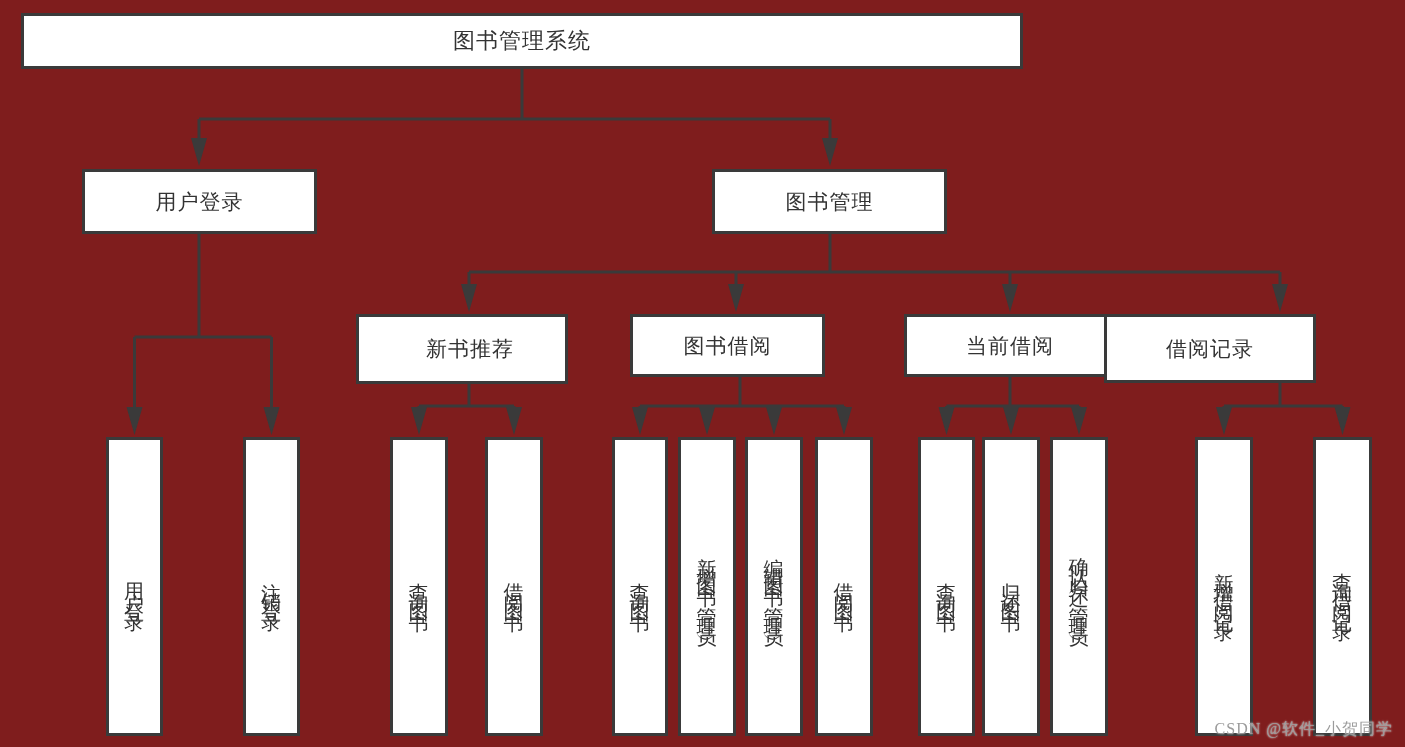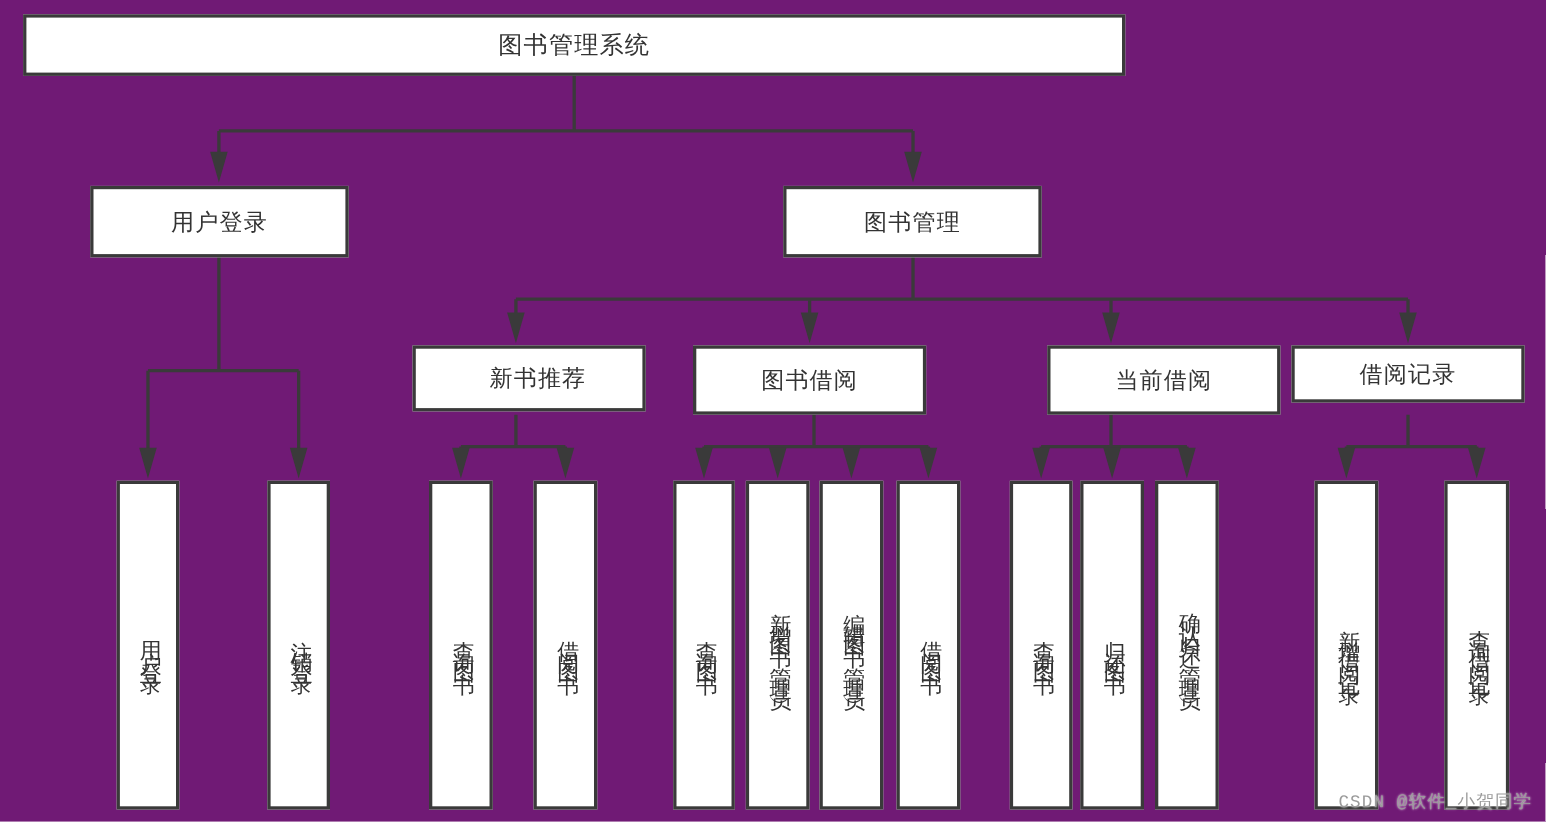--- a/index.html
+++ b/index.html
@@ -1,20 +1,20 @@
 <!DOCTYPE html>
 <html><head>
 <meta charset="utf-8">
 <style>
   html,body{margin:0;padding:0;background:#ffffff;}
   #stage{
     position:relative;
     width:1405px;height:747px;
-    background:#701a75;
-    font-family:Liberation Mono, monospace;
+    background:#7f1d1d;
+    font-family:Liberation Serif, serif;
     overflow:hidden;
   }
   #wires{position:absolute;left:0;top:0;z-index:1;}
   .node{
     position:absolute;
     box-sizing:border-box;
     border:3px solid #3a3a3a;
     background:#ffffff;
     display:flex;align-items:center;justify-content:center;
     color:#333333;
@@ -30,24 +30,24 @@
     letter-spacing:10px;
     line-height:1;
     white-space:nowrap;
   }
   
   #n-root{left:21px;top:13px;width:1002px;height:56px;font-size:22px;}
   
   #n-login{left:82px;top:169px;width:235px;height:65px;}
   #n-mgmt {left:712px;top:169px;width:235px;height:65px;text-align:right;}
   
-  #n-l31{left:375px; top:314px;width:212px;height:60px;padding-left:16px;}
-  #n-l32{left:630px; top:314px;width:212px;height:63px;}
-  #n-l33{left:904px; top:314px;width:212px;height:63px;margin-left:48px;}
-  #n-l34{left:1174px;top:314px;width:212px;height:52px;justify-content:center;}
+  #n-l31{left:356px; top:314px;width:212px;height:70px;padding-left:16px;}
+  #n-l32{left:630px; top:314px;width:195px;height:63px;}
+  #n-l33{left:904px; top:314px;width:212px;height:63px;}
+  #n-l34{left:1104px;top:314px;width:212px;height:69px;justify-content:center;}
   
   .leaf{top:437px;height:299px;}
   #n-lf1 {left:106px; width:57px;}
   #n-lf2 {left:243px; width:57px;}
   #n-lf3 {left:390px; width:58px;}
   #n-lf4 {left:485px; width:58px;}
   #n-lf5 {left:612px; width:56px;}
   #n-lf6 {left:678px; width:58px;}
   #n-lf7 {left:745px; width:58px;}
   #n-lf8 {left:815px; width:58px;}

